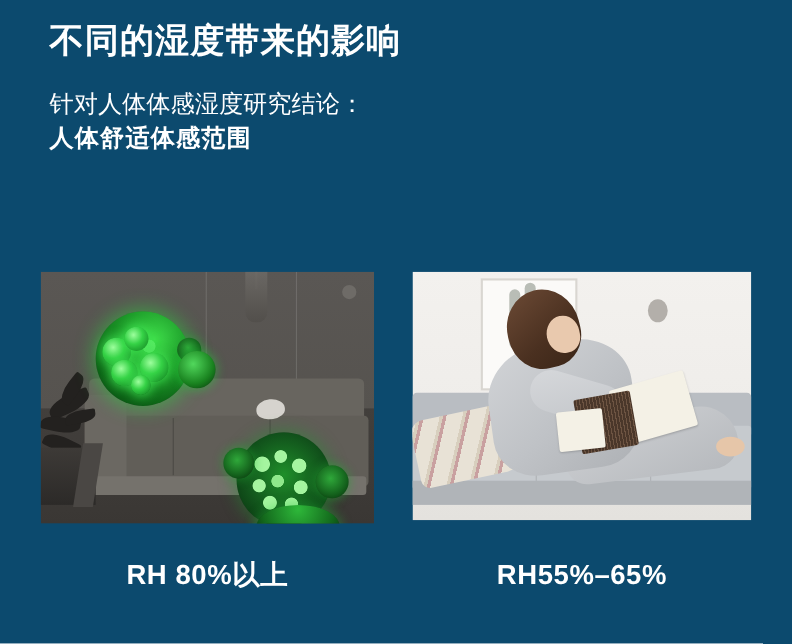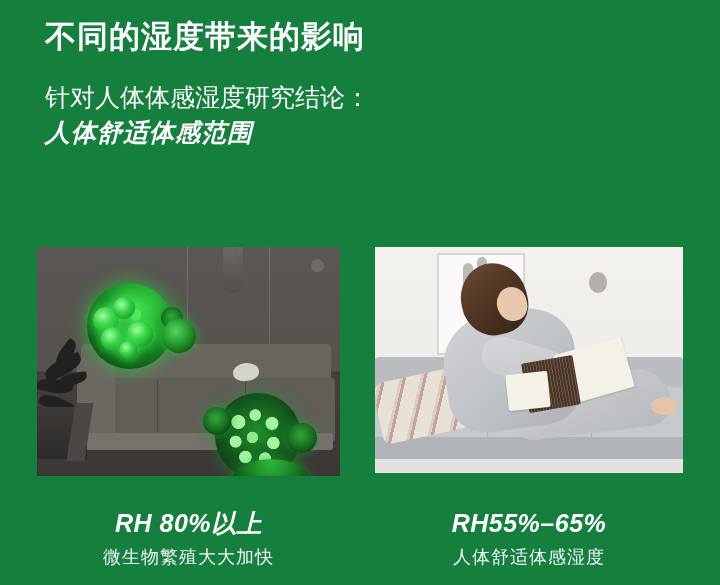--- a/index.html
+++ b/index.html
@@ -7,48 +7,48 @@
     padding: 0;
     background: #ffffff;
   }
   body {
     font-family: "Liberation Sans", "DejaVu Sans", sans-serif;
   }
   #poster {
     position: relative;
     width: 720px;
     height: 585px;
-    background: #15803d;
+    background: #0c4a6e;
     overflow: hidden;
   }
 
   
   #headline {
     position: absolute;
     left: 45px;
     top: 18px;
     font-size: 31px;
     font-weight: bold;
     color: #ffffff;
     letter-spacing: 1px;
     line-height: 1.25;
     white-space: nowrap;
   }
   #subcopy {
     position: absolute;
     left: 45px;
     top: 80px;
     color: #ffffff;
-    font-size: 25px;
+    font-size: 22px;
     line-height: 1.40;
     white-space: nowrap;
   }
   #subcopy .line { display: block; }
   #subcopy .strong { font-weight: bold; letter-spacing: .5px; }
-  #subcopy .line-bold { font-weight: bold; letter-spacing: 1px; font-style: italic; }
+  #subcopy .line-bold { font-weight: bold; letter-spacing: 1px; }
 
   
   .photo {
     position: absolute;
     overflow: hidden;
   }
   #photo-left  { left: 37px;  top: 247px; width: 303px; height: 229px; }
   #photo-right { left: 375px; top: 247px; width: 308px; height: 226px; }
 
   
@@ -284,21 +284,20 @@
     white-space: nowrap;
   }
   #caption-left  { left: 37px;  top: 508px; width: 303px; }
   #caption-right { left: 375px; top: 508px; width: 308px; }
   .cap-title {
     display: block;
     font-size: 25px;
     font-weight: bold;
     letter-spacing: .5px;
     line-height: 1.2;
-    font-style: italic;
   }
   .cap-sub {
     display: block;
     font-size: 18px;
     letter-spacing: 1px;
     margin-top: 7px;
     color: #f2f5fb;
   }
 </style>
 </head>
@@ -382,21 +381,19 @@
     <div class="person-foot"></div>
 
     <div class="book-page" style="left:184px; top:98px; width:70px; height:52px; transform:rotate(-16deg); border-radius:2px;"></div>
     <div class="book-spine" style="left:150px; top:112px; width:52px; height:50px; transform:rotate(-10deg); border-radius:2px;"></div>
     <div class="book-page" style="left:132px; top:126px; width:42px; height:36px; transform:rotate(-6deg); border-radius:2px;"></div>
   </div>
 
 
   <div class="caption" id="caption-left">
     <span class="cap-title">RH 80%以上</span>
-    <span class="cap-sub">微生物繁殖大大加快</span>
   </div>
 
   <div class="caption" id="caption-right">
     <span class="cap-title">RH55%–65%</span>
-    <span class="cap-sub">人体舒适体感湿度</span>
   </div>
 
 </div>
 
 </body></html>

